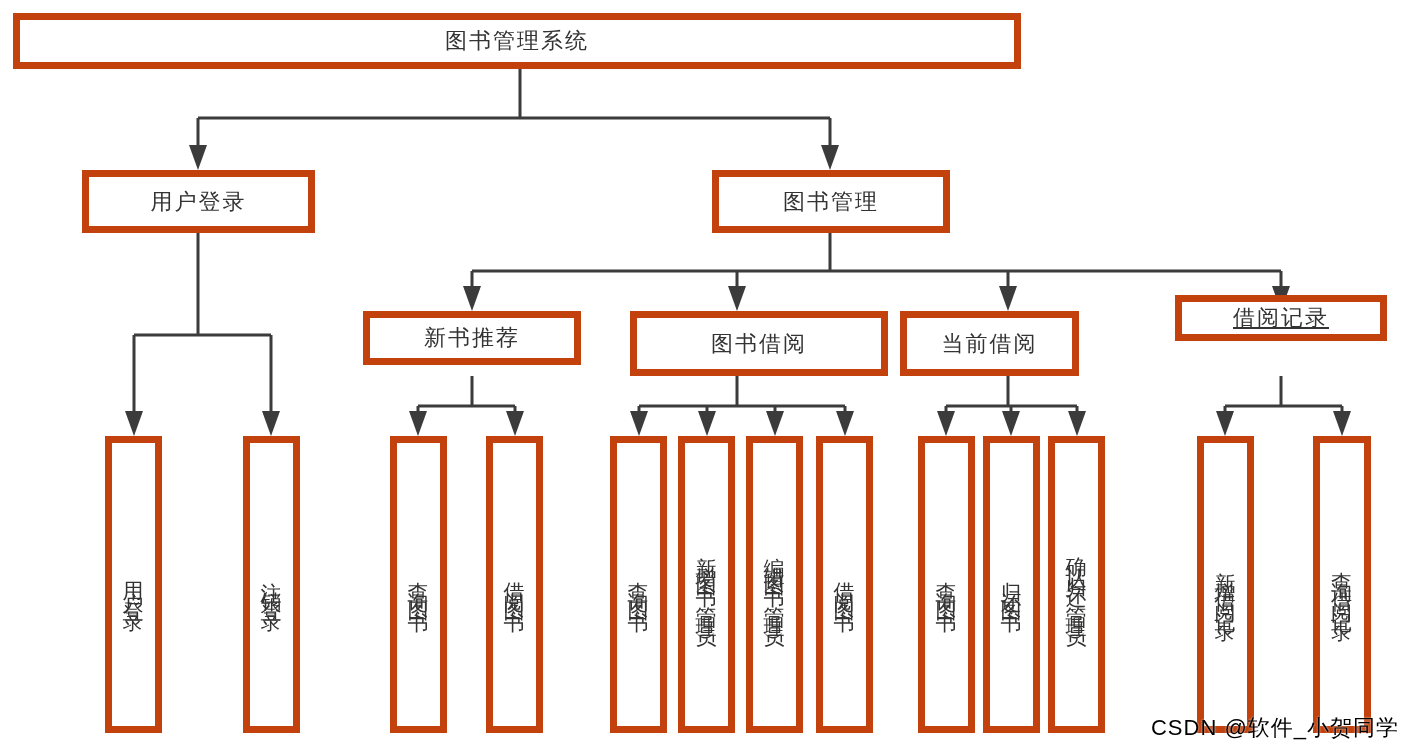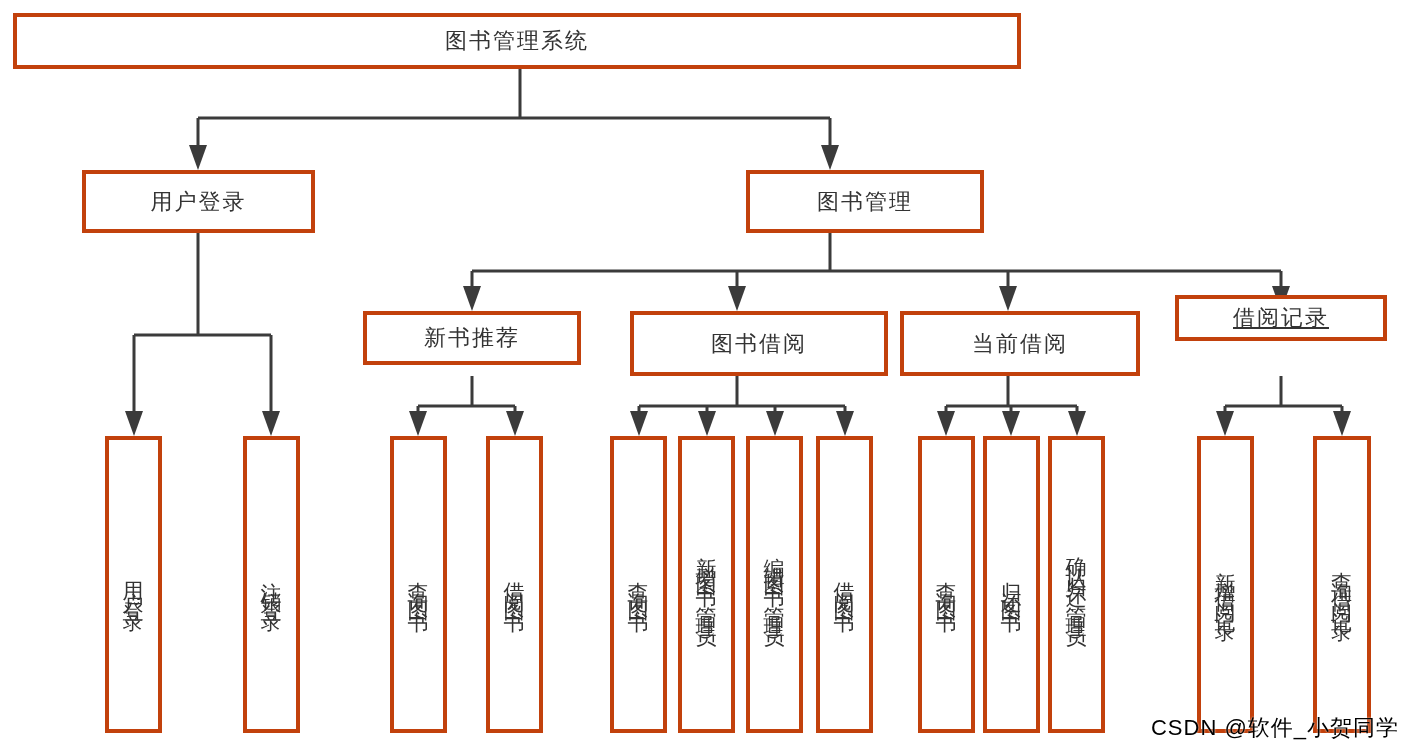--- a/index.html
+++ b/index.html
@@ -8,21 +8,21 @@
     width:1405px;height:747px;
     background:#ffffff;
     font-family:"Liberation Sans","DejaVu Sans",sans-serif;
     color:#333333;
     overflow:hidden;
   }
   #wires{position:absolute;left:0;top:0;width:1405px;height:747px;}
   .node{
     position:absolute;
     box-sizing:border-box;
-    border:4px solid #c2410c;
+    border:7px solid #c2410c;
     background:#ffffff;
     display:flex;align-items:center;justify-content:center;
   }
   .hnode{font-size:22px;letter-spacing:2px;}
   .vnode{font-size:21px;}
   .vnode .vtxt{
     writing-mode:vertical-lr;
     text-orientation:mixed;
     letter-spacing:10px;
     line-height:1;
@@ -83,31 +83,31 @@
     </g>
   </svg>
 
   <div class="node hnode" style="left:13px;top:13px;width:1008px;height:56px;">
     <span>图书管理系统</span>
   </div>
 
   <div class="node hnode" style="left:82px;top:170px;width:233px;height:63px;">
     <span>用户登录</span>
   </div>
-  <div class="node hnode" style="left:712px;top:170px;width:238px;height:63px;margin-left:34px;">
+  <div class="node hnode" style="left:712px;top:170px;width:238px;height:63px;">
     <span>图书管理</span>
   </div>
 
   <div class="node hnode" style="left:363px;top:311px;width:218px;height:54px;">
     <span>新书推荐</span>
   </div>
   <div class="node hnode" style="left:630px;top:311px;width:258px;height:65px;">
     <span>图书借阅</span>
   </div>
-  <div class="node hnode" style="left:900px;top:311px;width:240px;height:65px;">
+  <div class="node hnode" style="left:900px;top:311px;width:179px;height:65px;">
     <span>当前借阅</span>
   </div>
   <div class="node hnode" style="left:1175px;top:295px;width:212px;height:46px;text-decoration:underline;">
     <span>借阅记录</span>
   </div>
 
   <div class="node vnode" style="left:105px;top:436px;width:57px;height:297px;">
     <span class="vtxt">用户登录</span>
   </div>
   <div class="node vnode" style="left:243px;top:436px;width:57px;height:297px;">

